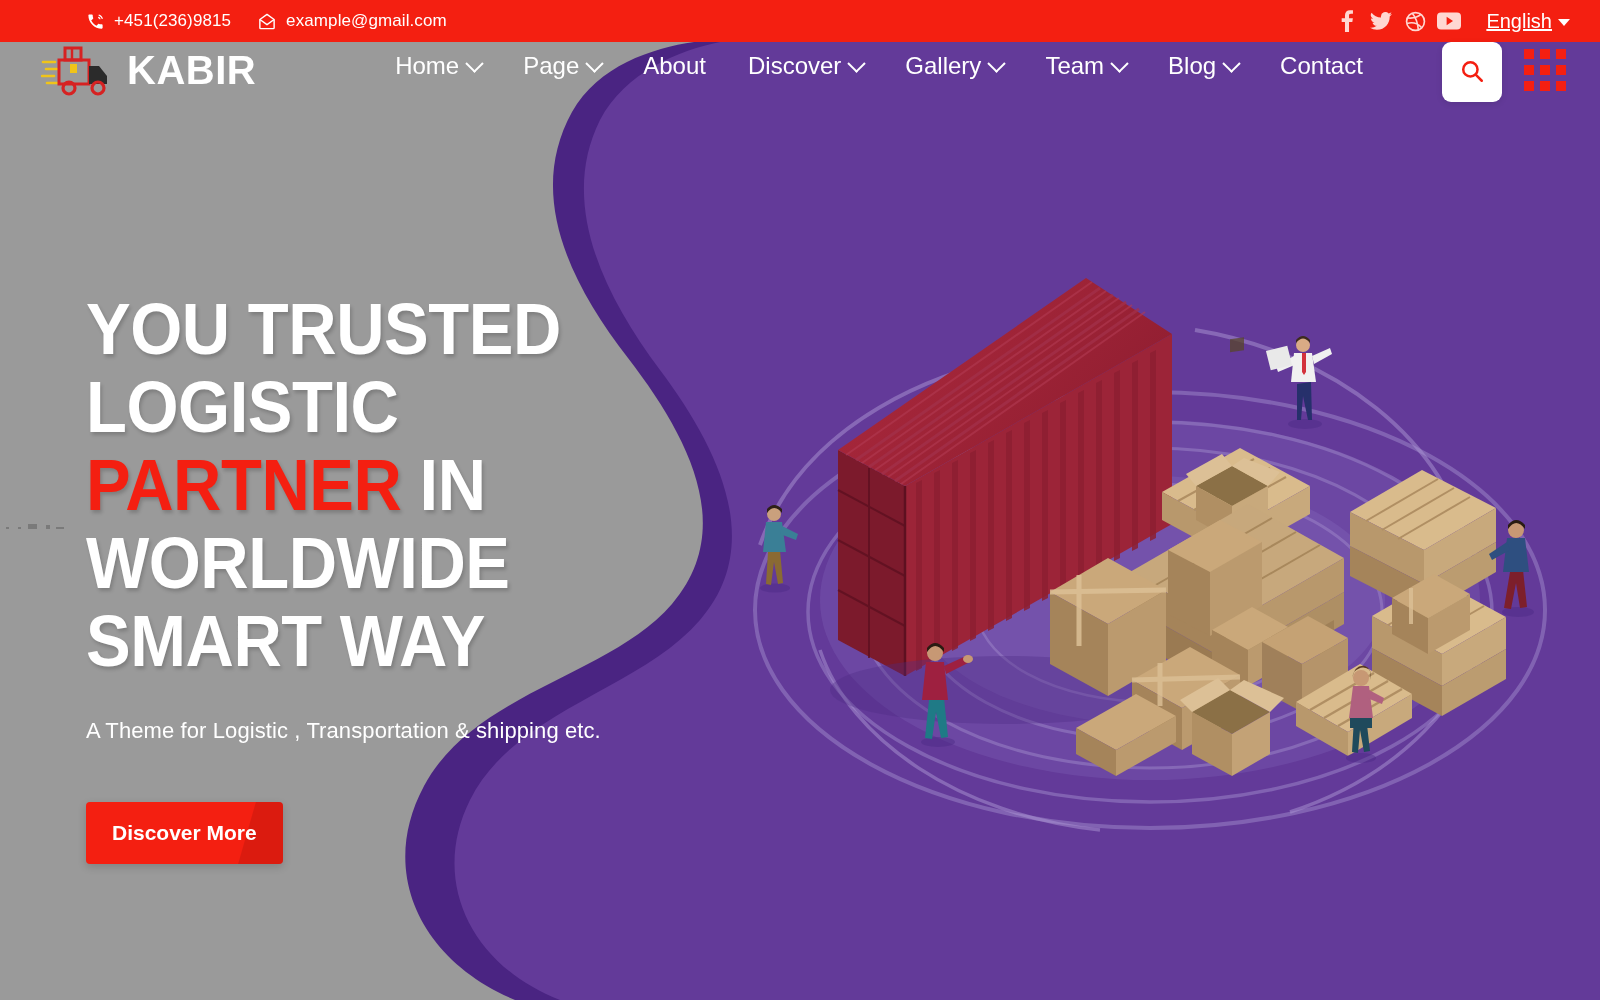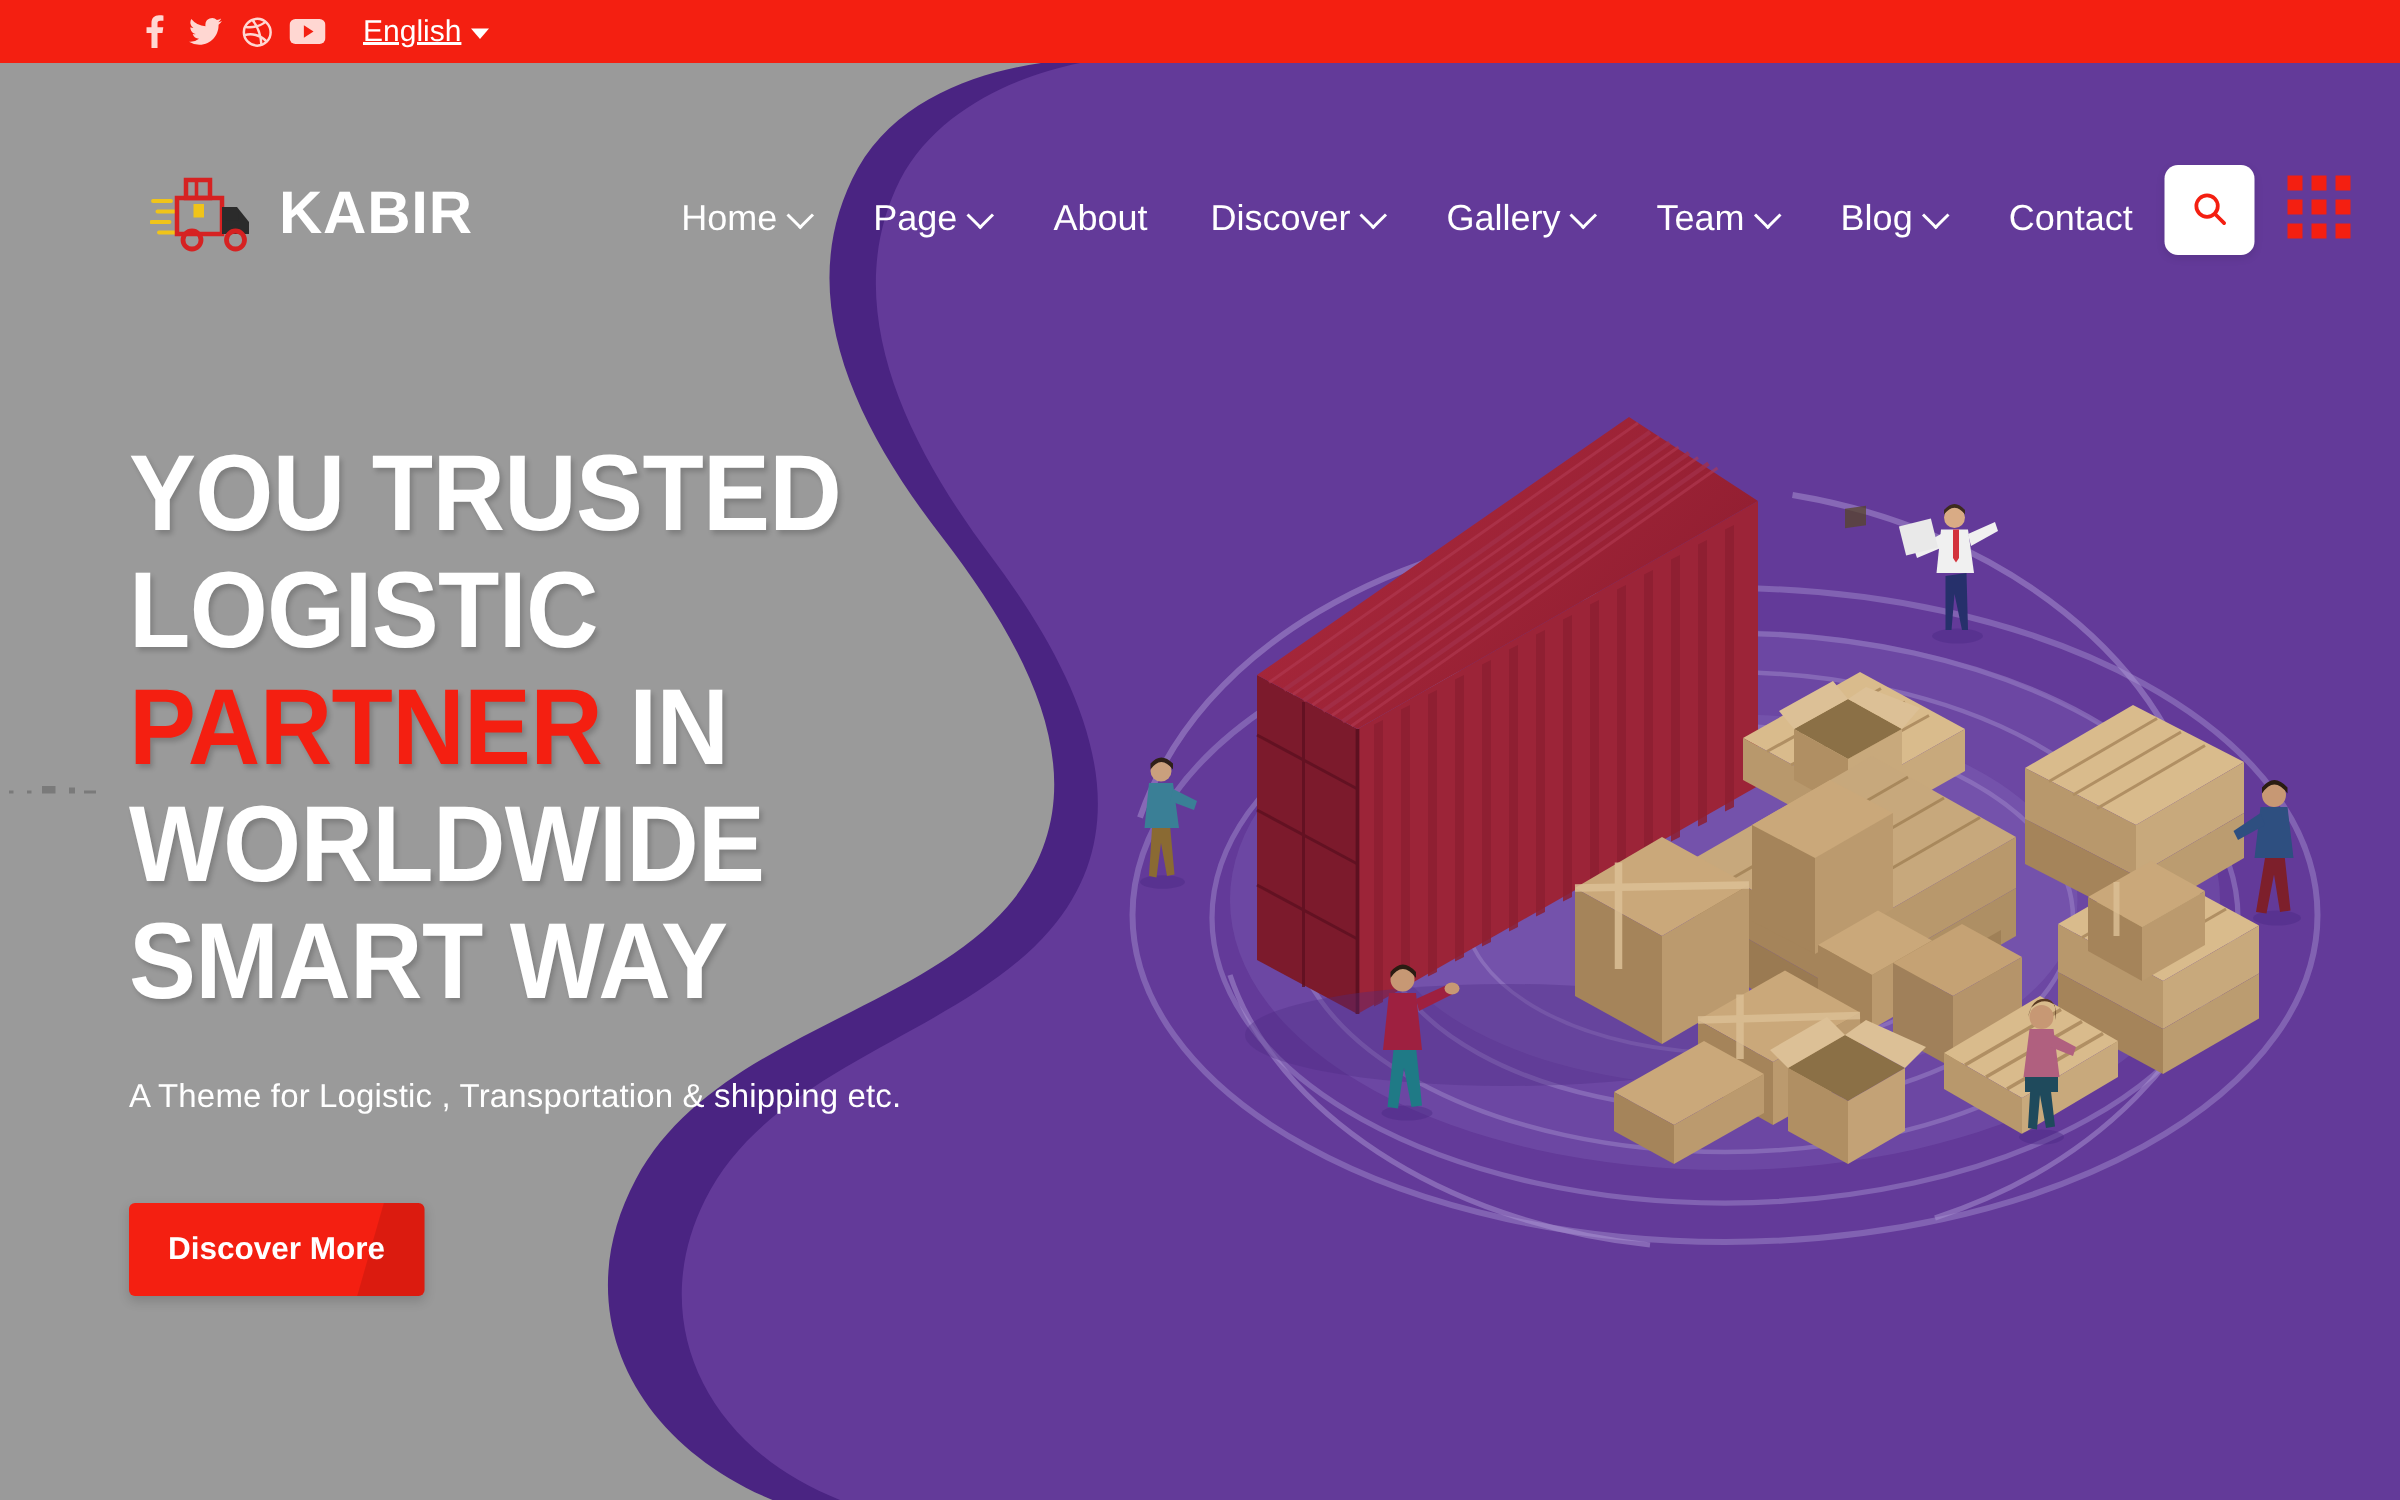--- a/index.html
+++ b/index.html
@@ -91,23 +91,23 @@
   }
 
   
   .header {
     position: absolute;
     top: 42px; left: 0;
     width: 1600px;
     height: 128px;
     z-index: 20;
     display: flex;
-    align-items: flex-end;
+    align-items: flex-start;
     box-sizing: border-box;
-    padding: 0 30px 0 100px;
+    padding: 0 30px 0 41px;
   }
   .brand {
     display: flex;
     align-items: center;
     gap: 10px;
     text-decoration: none;
     flex: 0 0 auto;
   }
   .brand-mark { width: 76px; height: 56px; display: block; }
   .brand-name {
@@ -580,20 +580,43 @@
     <g fill="#555">
       <rect x="6" y="7" width="3" height="2"></rect>
       <rect x="18" y="7" width="3" height="2"></rect>
       <rect x="28" y="4" width="9" height="5"></rect>
       <rect x="46" y="5" width="4" height="4"></rect>
       <rect x="56" y="7" width="8" height="2"></rect>
     </g>
   </svg>
 
   <div class="topbar">
+    <div class="topbar-left">
+
+      <a class="tb-item" href="#">
+        <span>
+          <svg width="19" height="19" viewBox="0 0 24 24" fill="#ffffff">
+            <path d="M6.6 10.8c1.4 2.8 3.8 5.1 6.6 6.6l2.2-2.2c.3-.3.7-.4 1-.2 1.1.4 2.4.6 3.6.6.6 0 1 .4 1 1V20c0 .6-.4 1-1 1C10.6 21 3 13.4 3 4c0-.6.4-1 1-1h3.5c.6 0 1 .4 1 1 0 1.3.2 2.5.6 3.6.1.4 0 .8-.2 1l-2.3 2.2z"></path>
+            <path d="M16.2 3.2c2.6.6 4.6 2.7 5.2 5.3l-1.4.3c-.5-2-2.1-3.6-4.1-4.1l.3-1.5zM15.6 6.1c1.4.4 2.5 1.5 2.8 2.9l-1.4.3c-.2-.9-.9-1.6-1.8-1.8l.4-1.4z"></path>
+          </svg>
+        </span>
+        <span>+451(236)9815</span>
+      </a>
+
+      <a class="tb-item" href="#">
+        <span>
+          <svg width="20" height="19" viewBox="0 0 24 24" fill="none" stroke="#ffffff" stroke-width="1.8" stroke-linejoin="round">
+            <path d="M3 9.5 12 3l9 6.5V20a1 1 0 0 1-1 1H4a1 1 0 0 1-1-1V9.5z"></path>
+            <path d="M3 9.5 12 16l9-6.5"></path>
+          </svg>
+        </span>
+        <span>example@gmail.com</span>
+      </a>
+
+    </div>
 
     <div class="topbar-right">
 
       <a class="social" href="#" title="Facebook">
         <svg width="14" height="22" viewBox="0 0 14 24" fill="#ffd7d2">
           <path d="M9.2 24V13.1h3.6l.6-4.2H9.2V6.2c0-1.2.3-2 2.1-2h2.2V.4C13.1.3 11.8.2 10.3.2 7 .2 4.8 2.2 4.8 5.8v3.1H1.2v4.2h3.6V24h4.4z"></path>
         </svg>
       </a>
 
       <a class="social" href="#" title="Twitter">

